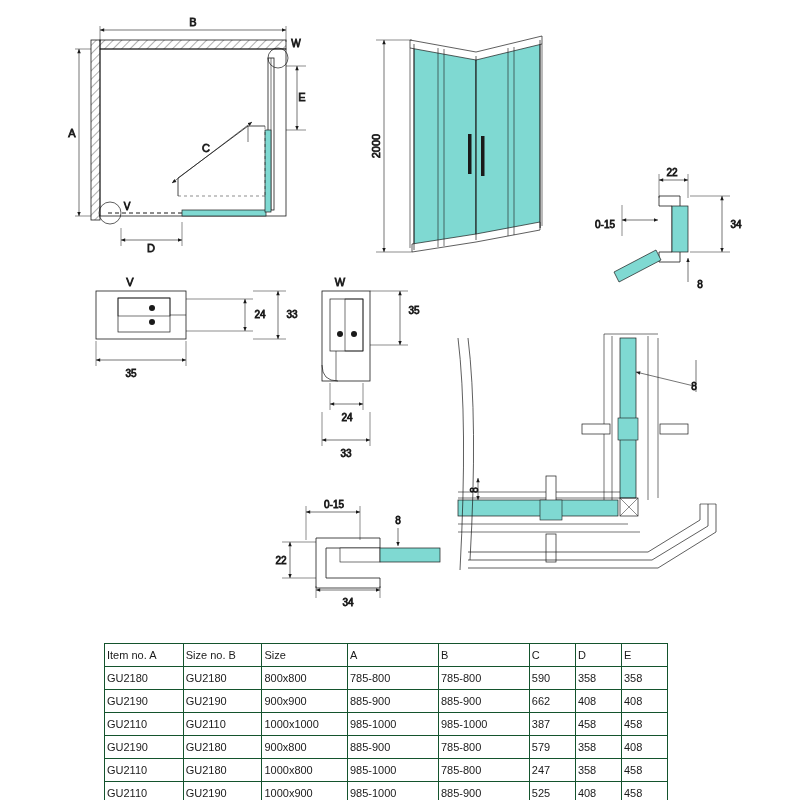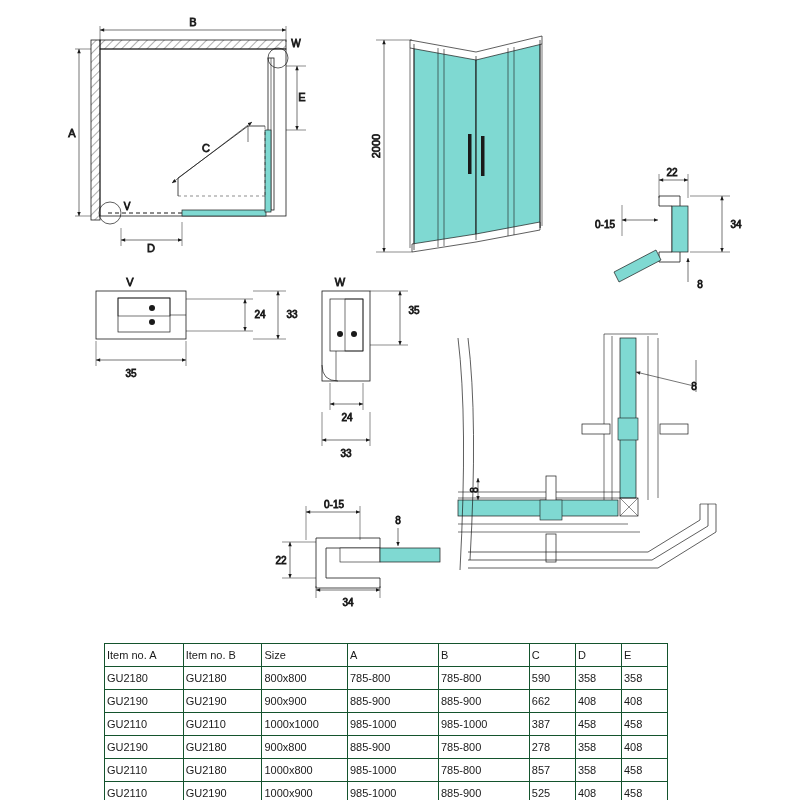--- a/index.html
+++ b/index.html
@@ -293,21 +293,21 @@
     <text x="478" y="490" font-size="10" text-anchor="middle" transform="rotate(-90 478 490)">8</text>
   </g>
 
   </g>
 </svg>
 
 <table class="spec-table">
   <thead>
     <tr>
       <th class="col-item">Item no. A</th>
-      <th class="col-item">Item no. B</th>
+      <th class="col-item">Size no. B</th>
       <th class="col-size">Size</th>
       <th class="col-ab">A</th>
       <th class="col-ab">B</th>
       <th class="col-cde">C</th>
       <th class="col-cde">D</th>
       <th class="col-cde">E</th>
     </tr>
   </thead>
   <tbody>
     <tr>
@@ -339,31 +339,31 @@
       <td>387</td>
       <td>458</td>
       <td>458</td>
     </tr>
     <tr>
       <td>GU2190</td>
       <td>GU2180</td>
       <td>900x800</td>
       <td>885-900</td>
       <td>785-800</td>
-      <td>278</td>
+      <td>579</td>
       <td>358</td>
       <td>408</td>
     </tr>
     <tr>
       <td>GU2110</td>
       <td>GU2180</td>
       <td>1000x800</td>
       <td>985-1000</td>
       <td>785-800</td>
-      <td>857</td>
+      <td>247</td>
       <td>358</td>
       <td>458</td>
     </tr>
     <tr>
       <td>GU2110</td>
       <td>GU2190</td>
       <td>1000x900</td>
       <td>985-1000</td>
       <td>885-900</td>
       <td>525</td>

